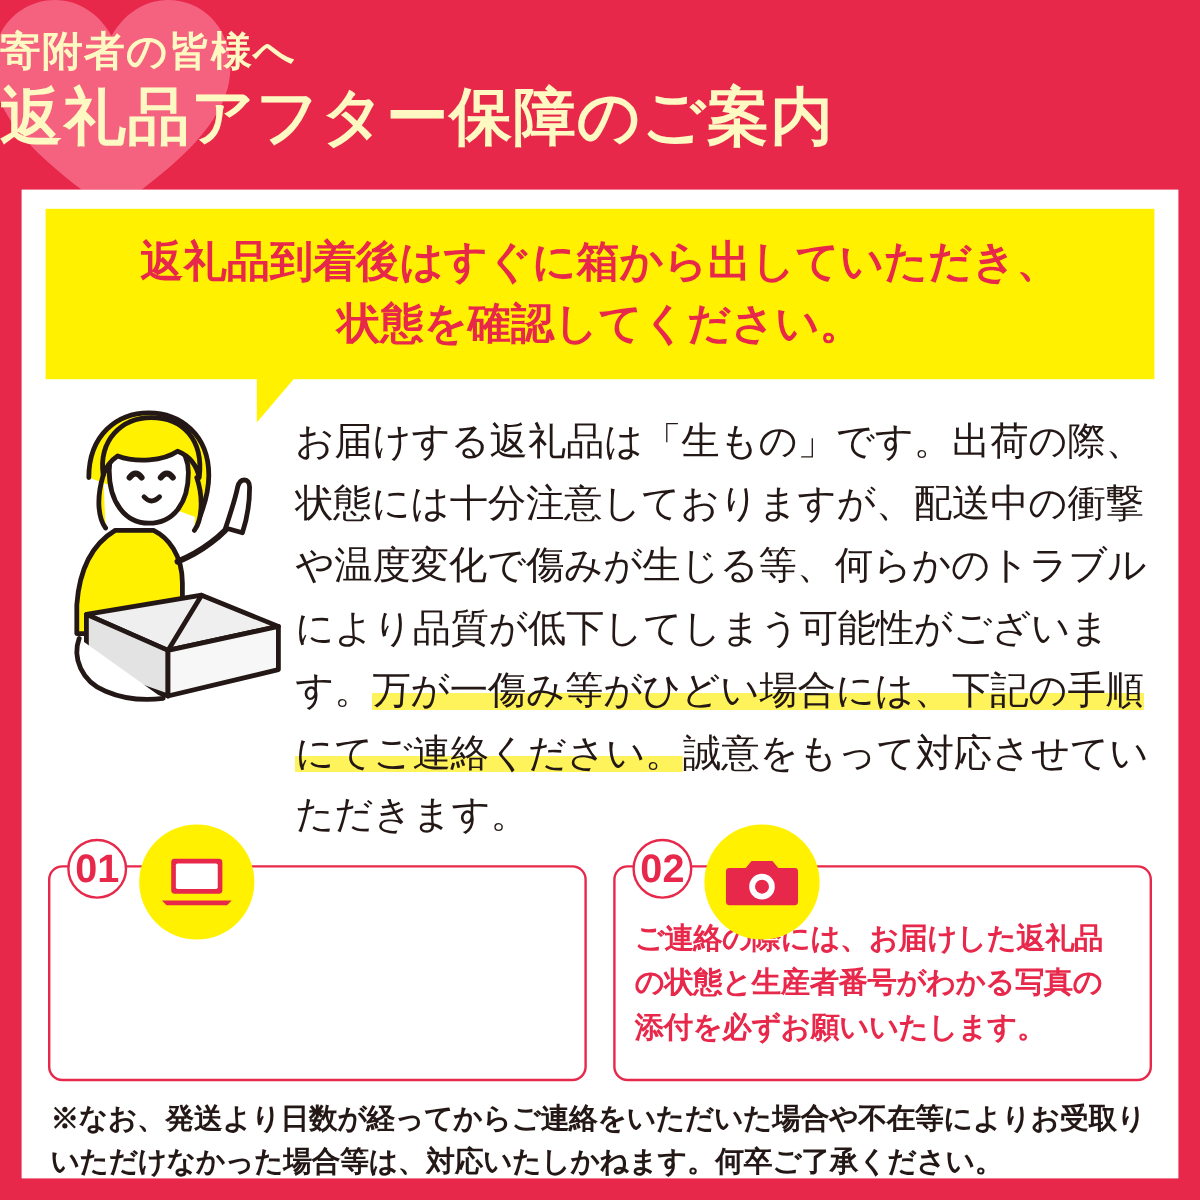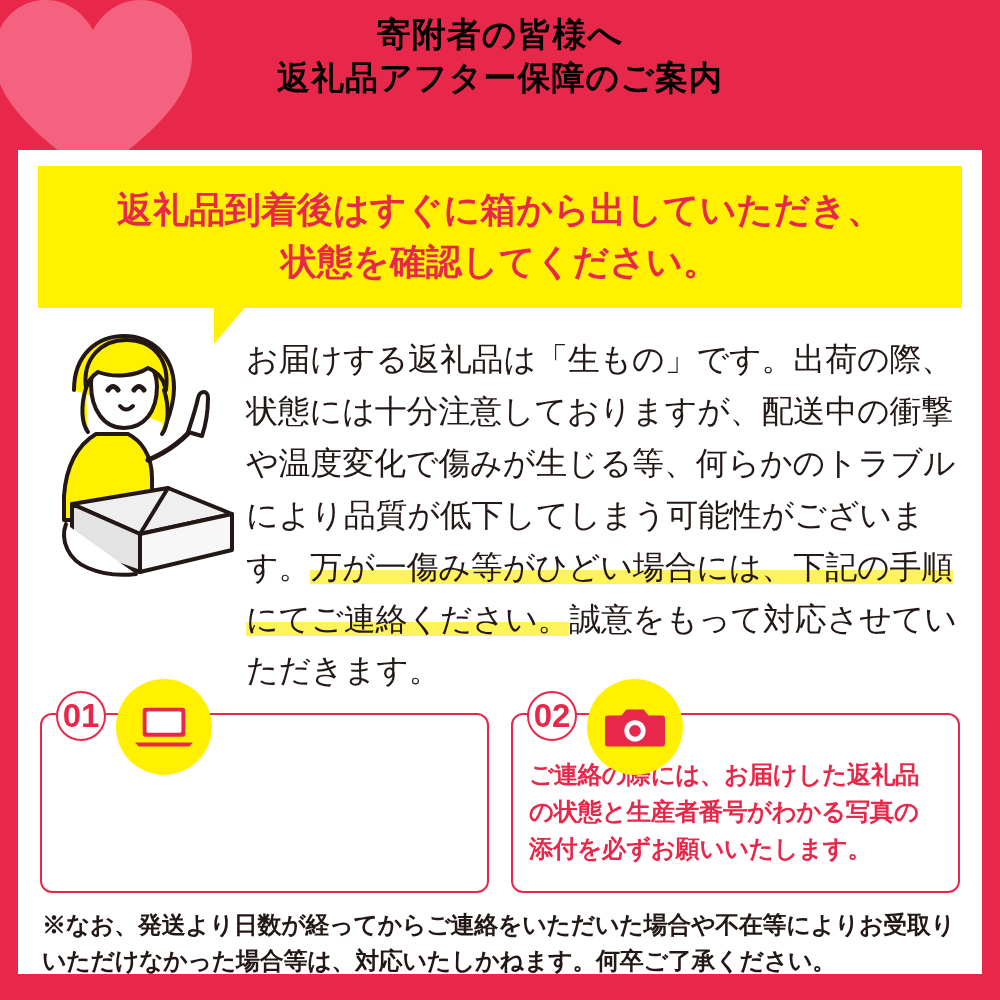--- a/index.html
+++ b/index.html
@@ -31,43 +31,43 @@
     position: absolute;
     left: -14px;
     top: -10px;
     width: 215px;
     height: 190px;
     opacity: 1;
   }
   .header-text {
     position: relative;
     z-index: 3;
-    text-align: center;
-    color: #000000;
-    padding-top: 16px;
+    text-align: left;
+    color: #fef9c3;
+    padding-top: 25px;
   }
   .header-sub {
     font-size: 34px;
     font-weight: bold;
     letter-spacing: 1px;
     line-height: 1.1;
   }
   .header-main {
-    font-size: 33px;
+    font-size: 52px;
     font-weight: bold;
     letter-spacing: 1px;
     line-height: 1.25;
     margin-top: 4px;
   }
 
   
   .card {
     position: absolute;
     left: 18px;
-    top: 150px;
+    top: 158px;
     width: 964px;
     height: 824px;
     background: #ffffff;
     box-sizing: border-box;
   }
 
   
   .callout {
     position: relative;
     margin: 16px 20px 0 20px;

